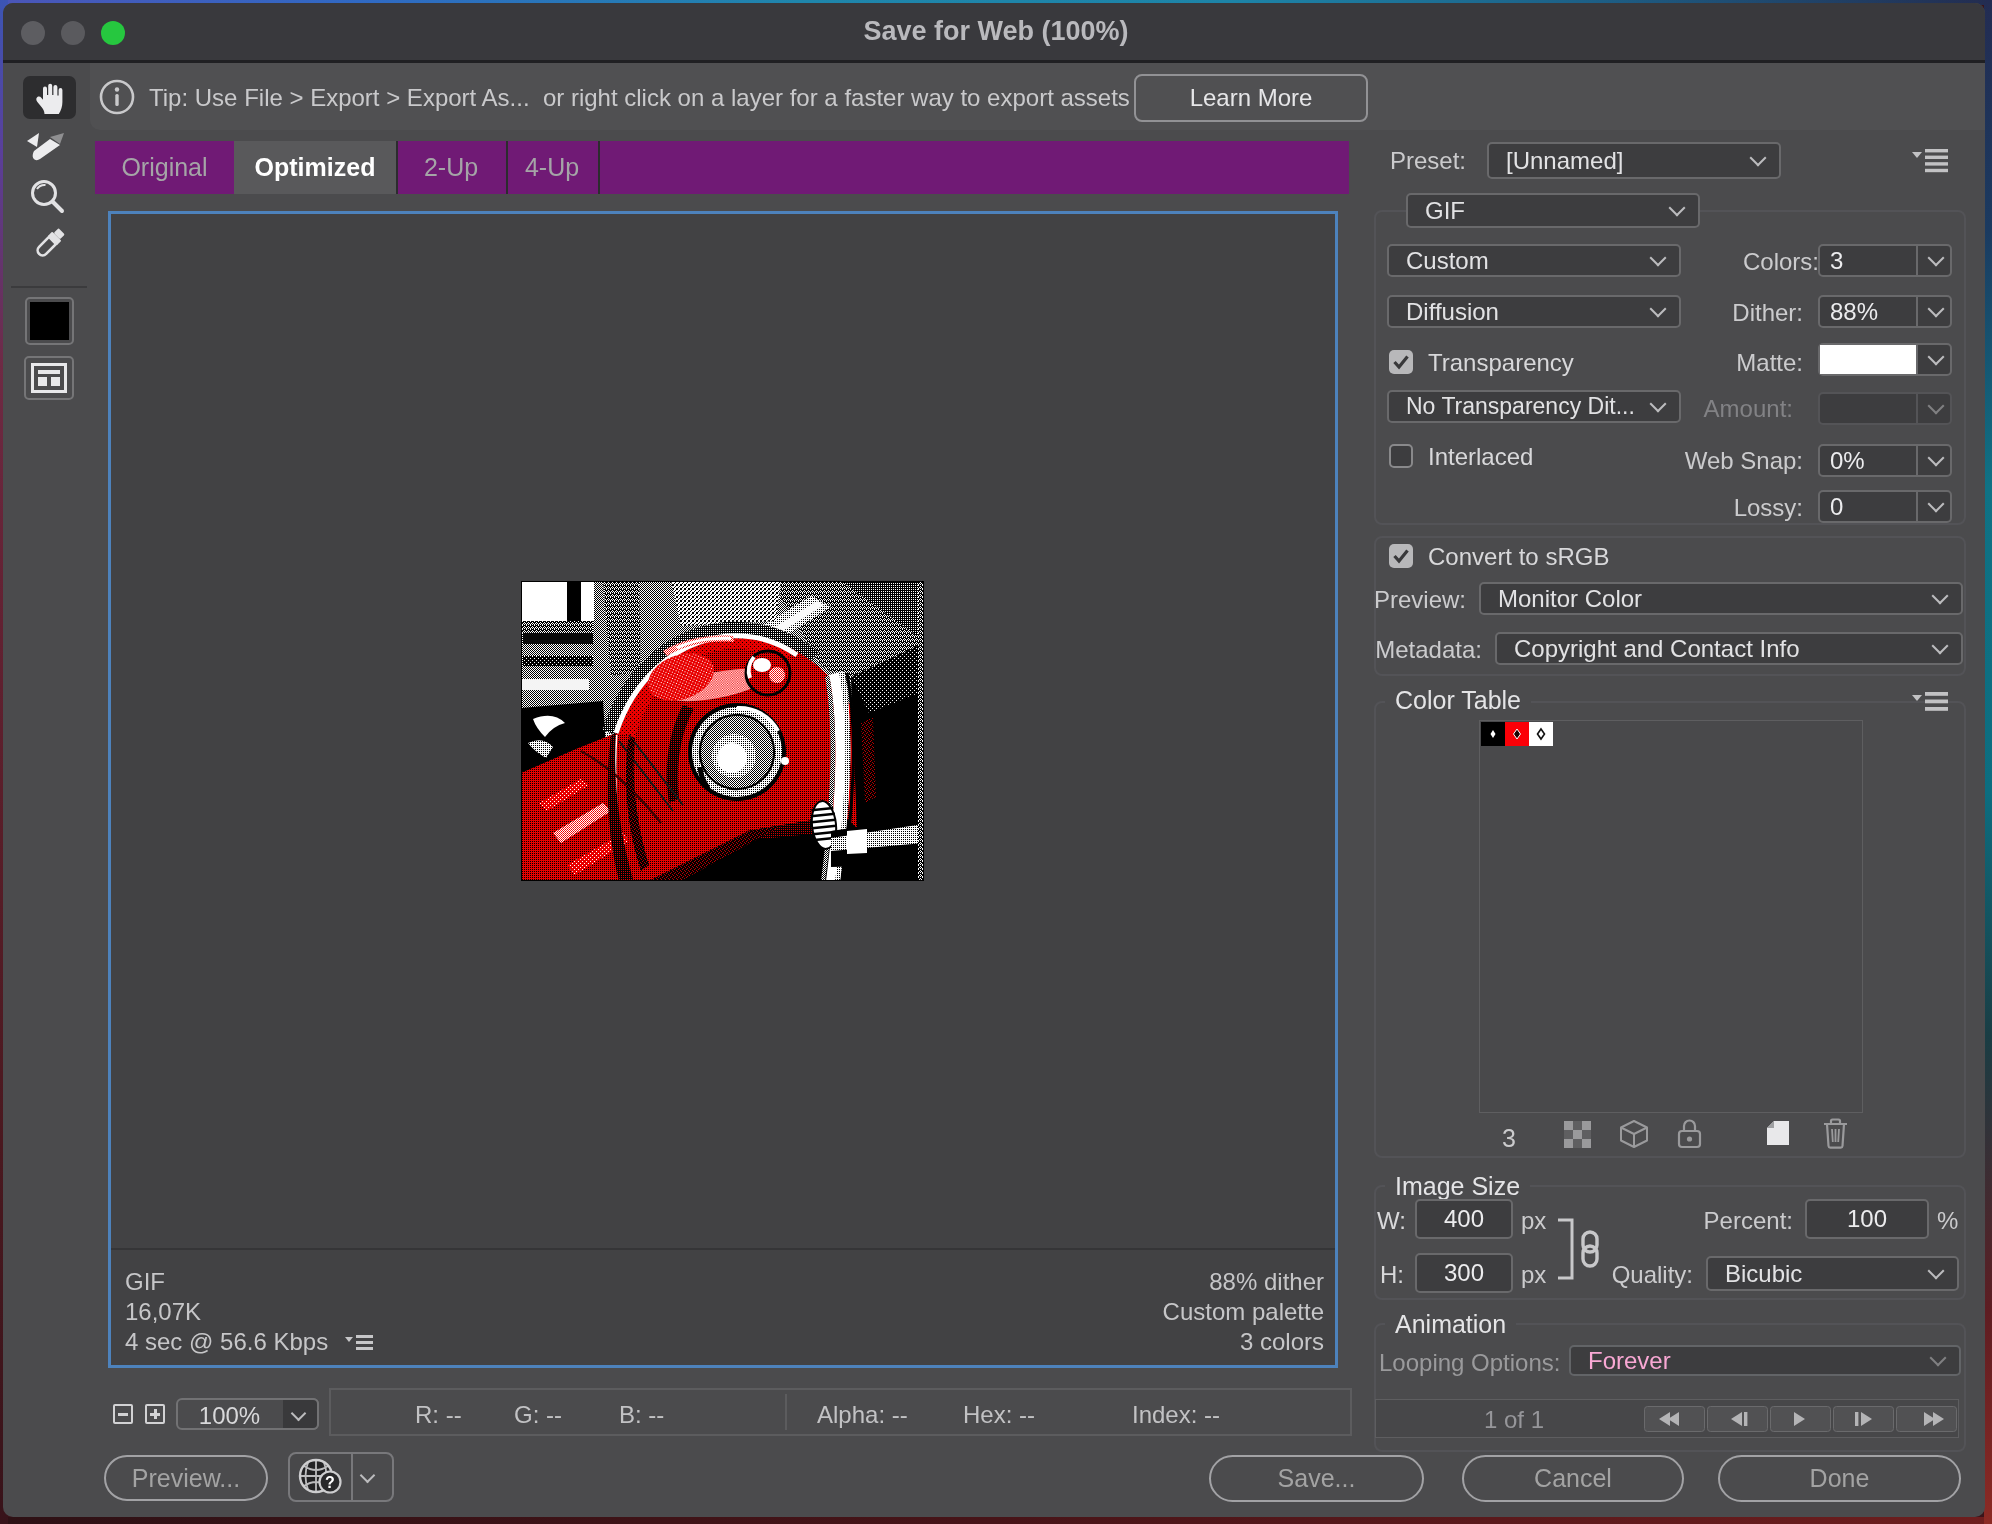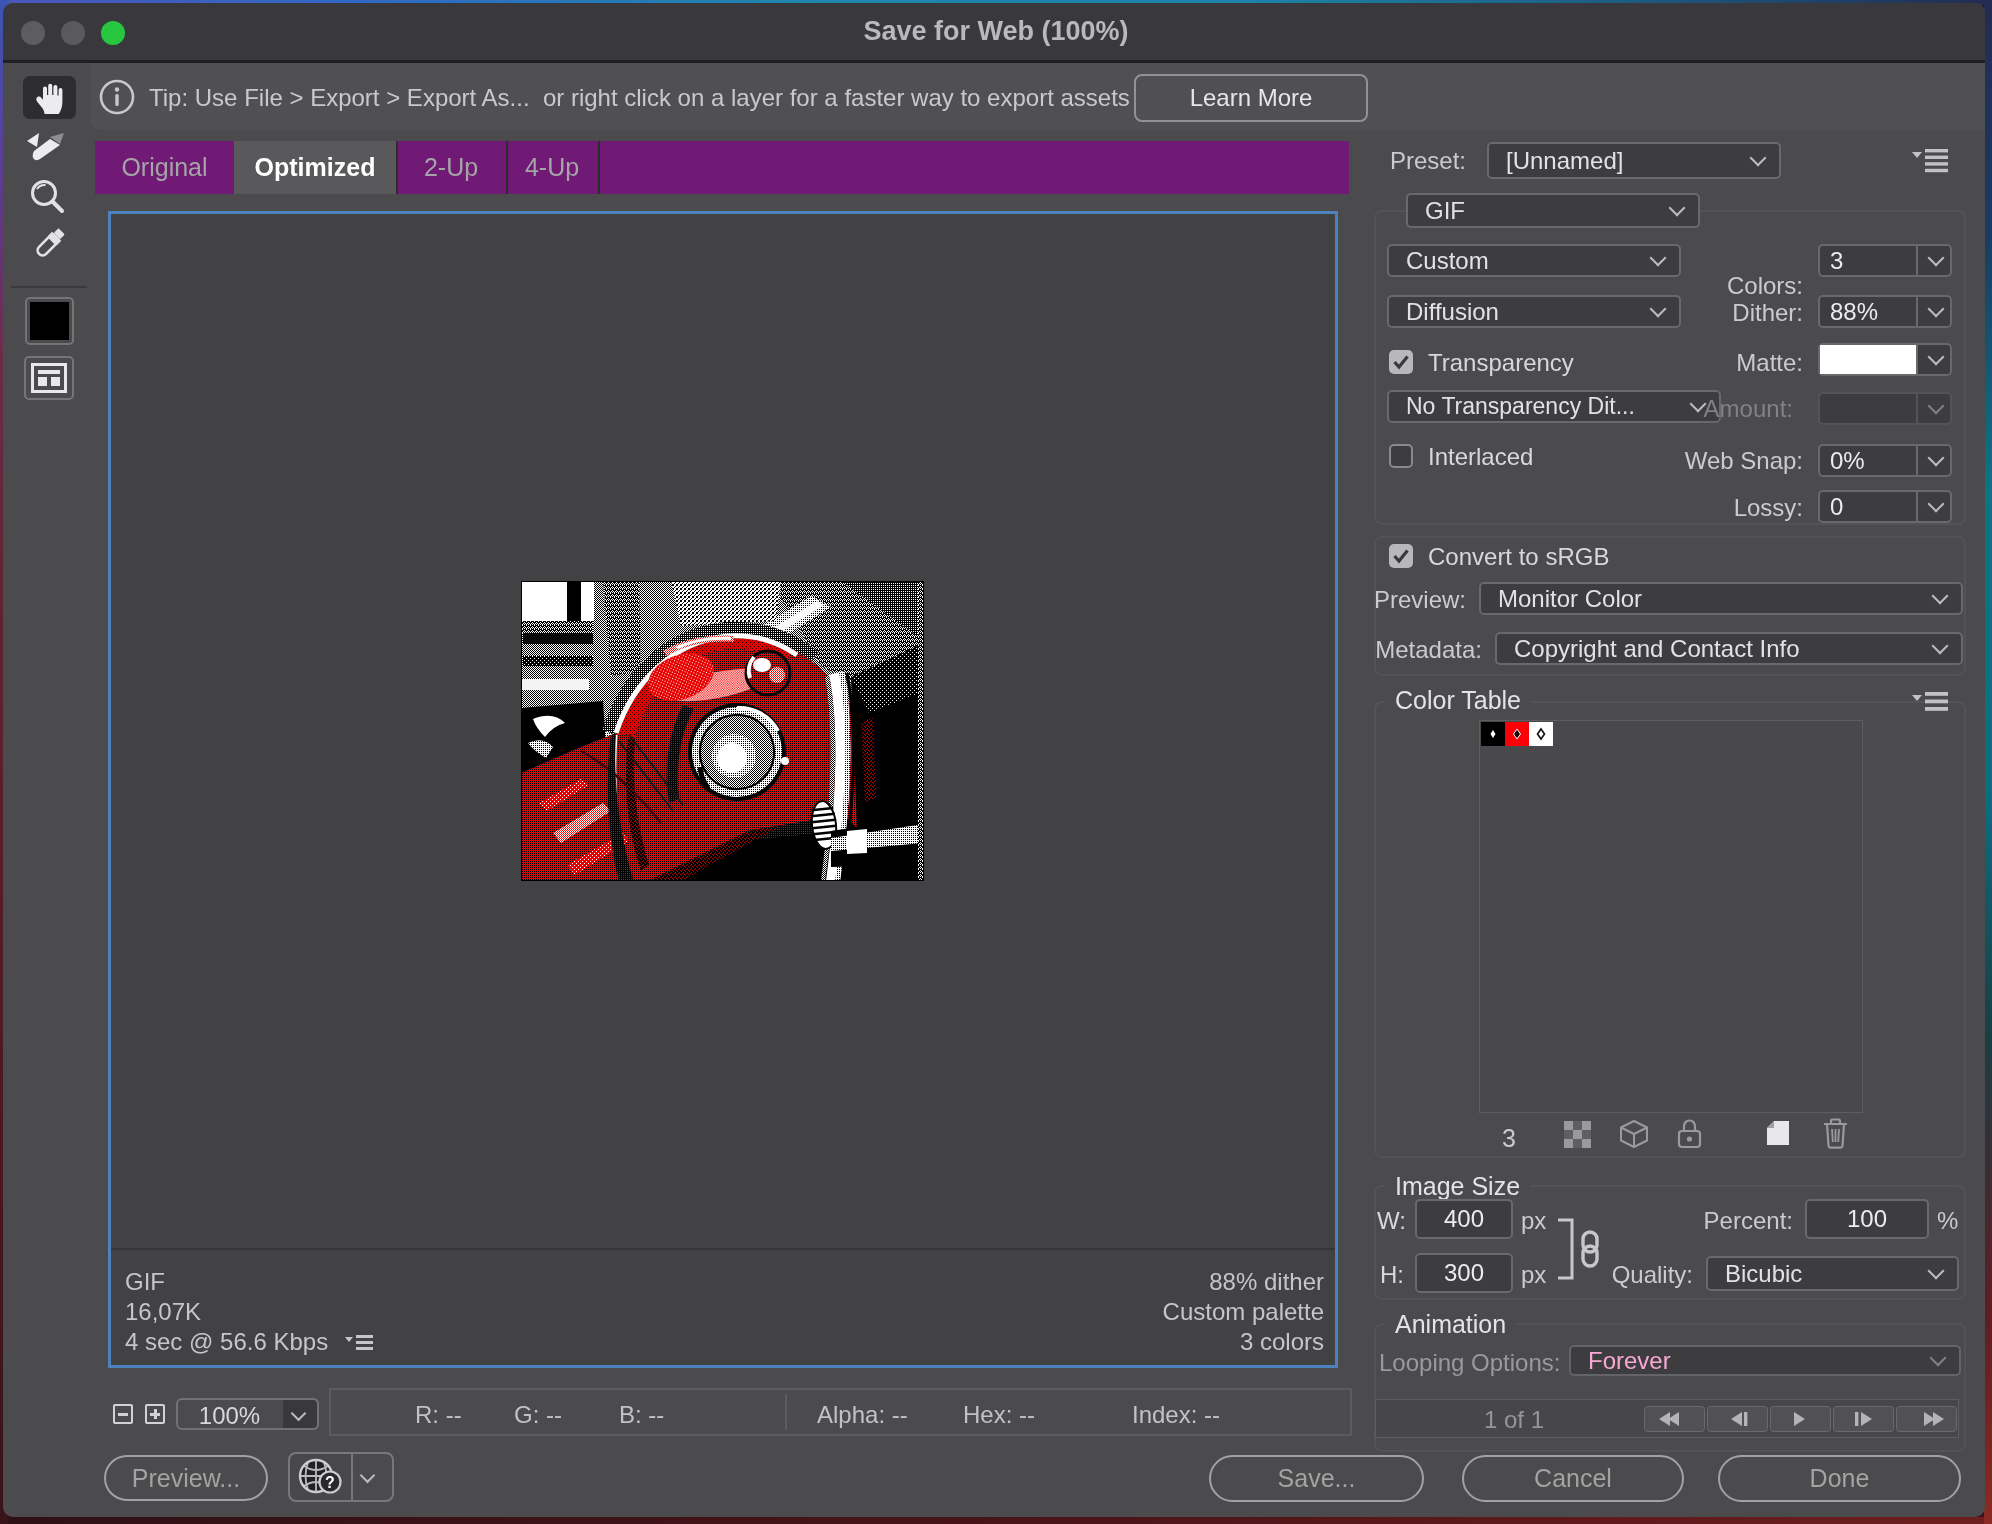--- a/index.html
+++ b/index.html
@@ -331,25 +331,25 @@
 <div class="fs" style="left:1374px;top:210px;width:592px;height:315px;"></div>
 <div class="dd" style="left:1406px;top:193px;width:294px;height:35px;">GIF<span class="chev"></span></div>
 
 <div class="dd" style="left:1387px;top:244px;width:294px;height:33px;">Custom<span class="chev"></span></div>
 <div class="dd" style="left:1387px;top:295px;width:294px;height:33px;">Diffusion<span class="chev"></span></div>
 <div class="cb cbon" style="left:1389px;top:350px;"></div>
 <svg class="abs" style="left:1391px;top:352px;" width="20" height="20" viewBox="0 0 20 20">
  <path d="M3.5 10 L8 15 L16.5 4.5" stroke="#39393b" stroke-width="3.2" fill="none"></path>
 </svg>
 <div class="lbl wlbl" style="left:1428px;top:349px;">Transparency</div>
-<div class="dd" style="left:1387px;top:390px;width:334px;height:33px;font-size:23px;">No Transparency Dit...<span class="chev"></span></div>
+<div class="dd" style="left:1387px;top:390px;width:294px;height:33px;font-size:23px;">No Transparency Dit...<span class="chev"></span></div>
 <div class="cb cboff" style="left:1389px;top:444px;"></div>
 <div class="lbl wlbl" style="left:1428px;top:443px;">Interlaced</div>
 
-<div class="rlbl" style="right:189px;top:248px;margin-top:24px;">Colors:</div>
+<div class="rlbl" style="right:173px;top:248px;">Colors:</div>
 <div class="vf" style="left:1818px;top:244px;width:134px;height:33px;">3<div class="vdiv" style="left:96px;"></div><span class="chev" style="right:8px;"></span></div>
 <div class="rlbl" style="right:189px;top:299px;">Dither:</div>
 <div class="vf" style="left:1818px;top:295px;width:134px;height:33px;">88%<div class="vdiv" style="left:96px;"></div><span class="chev" style="right:8px;"></span></div>
 <div class="rlbl" style="right:189px;top:349px;">Matte:</div>
 <div class="vf" style="left:1818px;top:343px;width:134px;height:33px;padding:0;">
     <div style="width:96px;height:100%;background:#ffffff;"></div>
     <div class="vdiv" style="left:96px;"></div>
     <span class="chev" style="right:8px;"></span>
   </div>
 <div class="rlbl" style="right:199px;top:395px;color:#828285;">Amount:</div>

